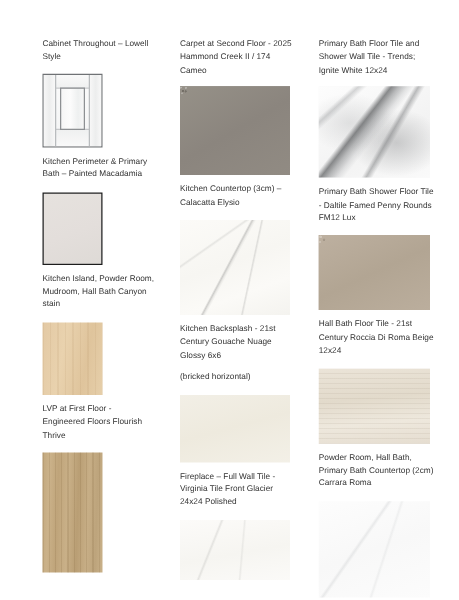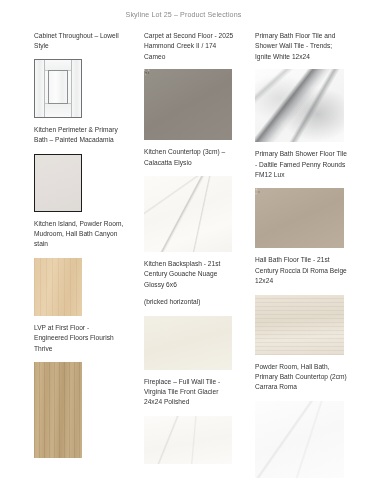--- a/index.html
+++ b/index.html
@@ -210,21 +210,20 @@
       linear-gradient(125deg, transparent 38%, rgba(204,206,208,0.38) 39.6%, transparent 41.4%),
       linear-gradient(108deg, transparent 57%, rgba(212,214,215,0.30) 58.4%, transparent 60%),
       linear-gradient(160deg,#fdfdfd 0%,#f8f8f8 50%,#fcfcfc 100%);
   }
 </style>
 </head>
 <body>
 
 <div class="page">
 
-  <div class="doc-header">Skyline Lot 25 – Product Selections</div>
 
   <div class="column col-left">
 
     <div class="entry">
       <div class="caption">Cabinet Throughout – Lowell Style</div>
       <div class="swatch sw-cabinet">
         <div class="rail-t"></div>
         <div class="rail-b"></div>
         <div class="stile-l"></div>
         <div class="stile-r"></div>

